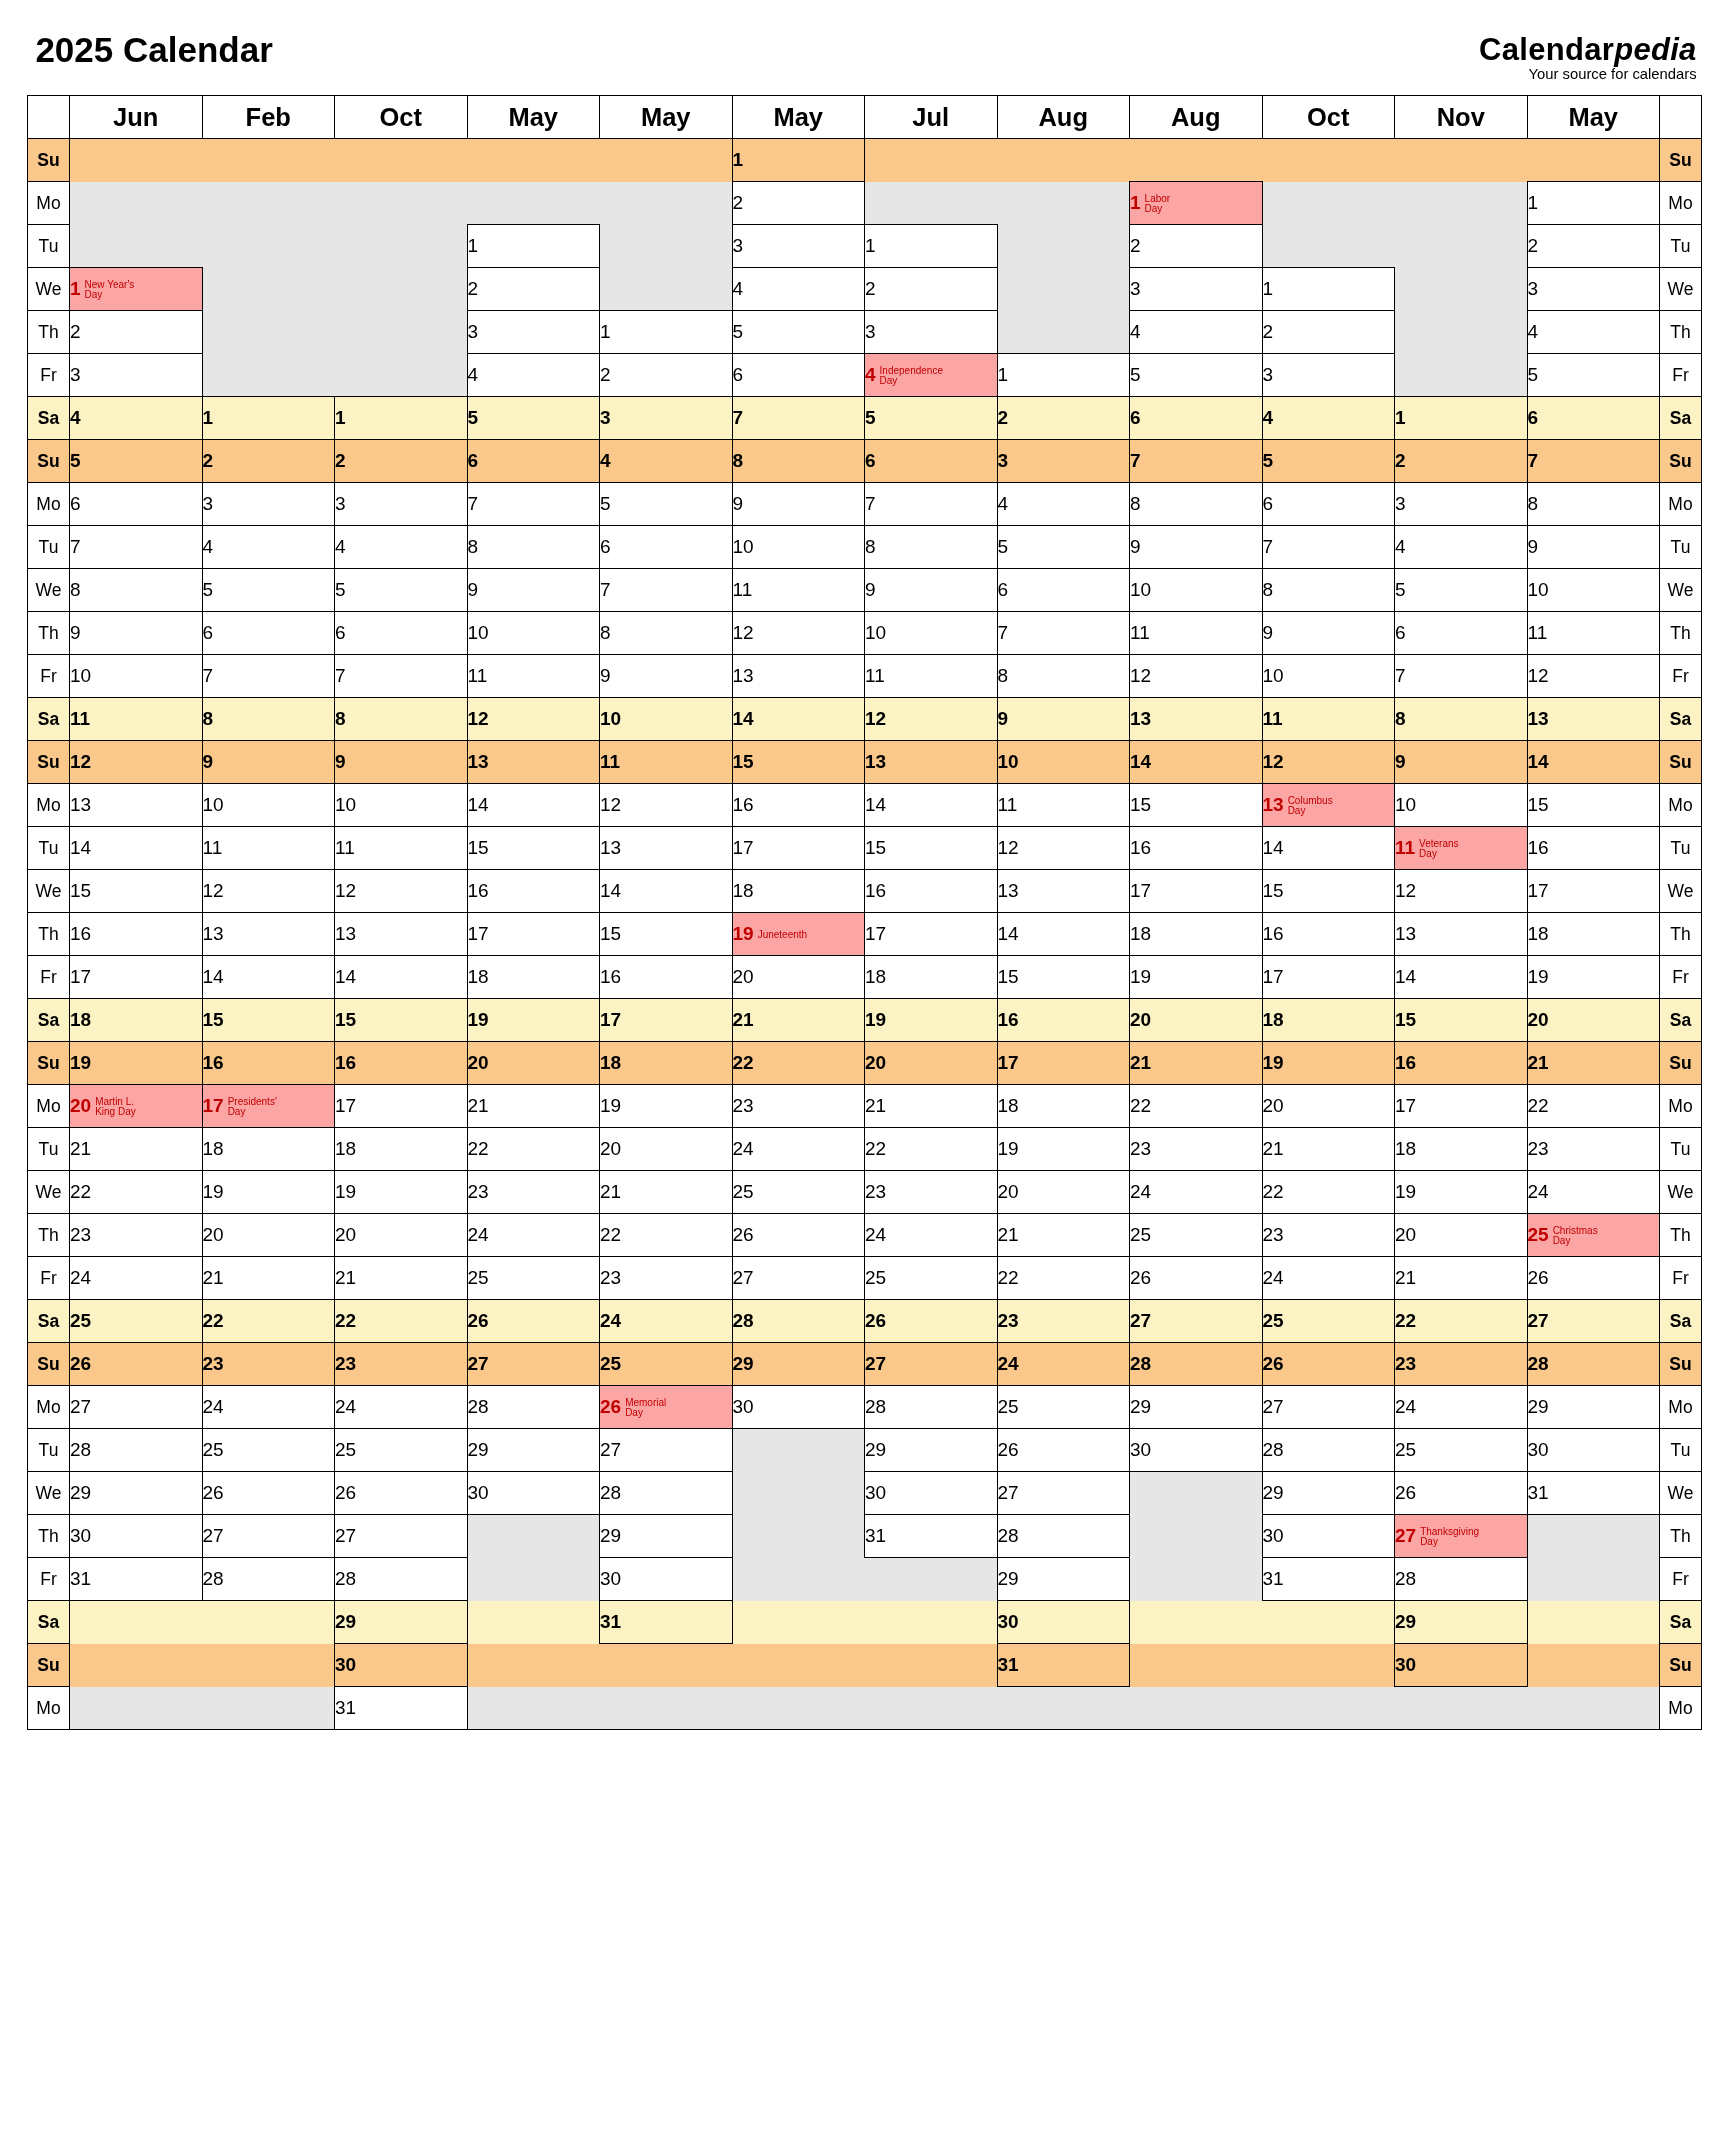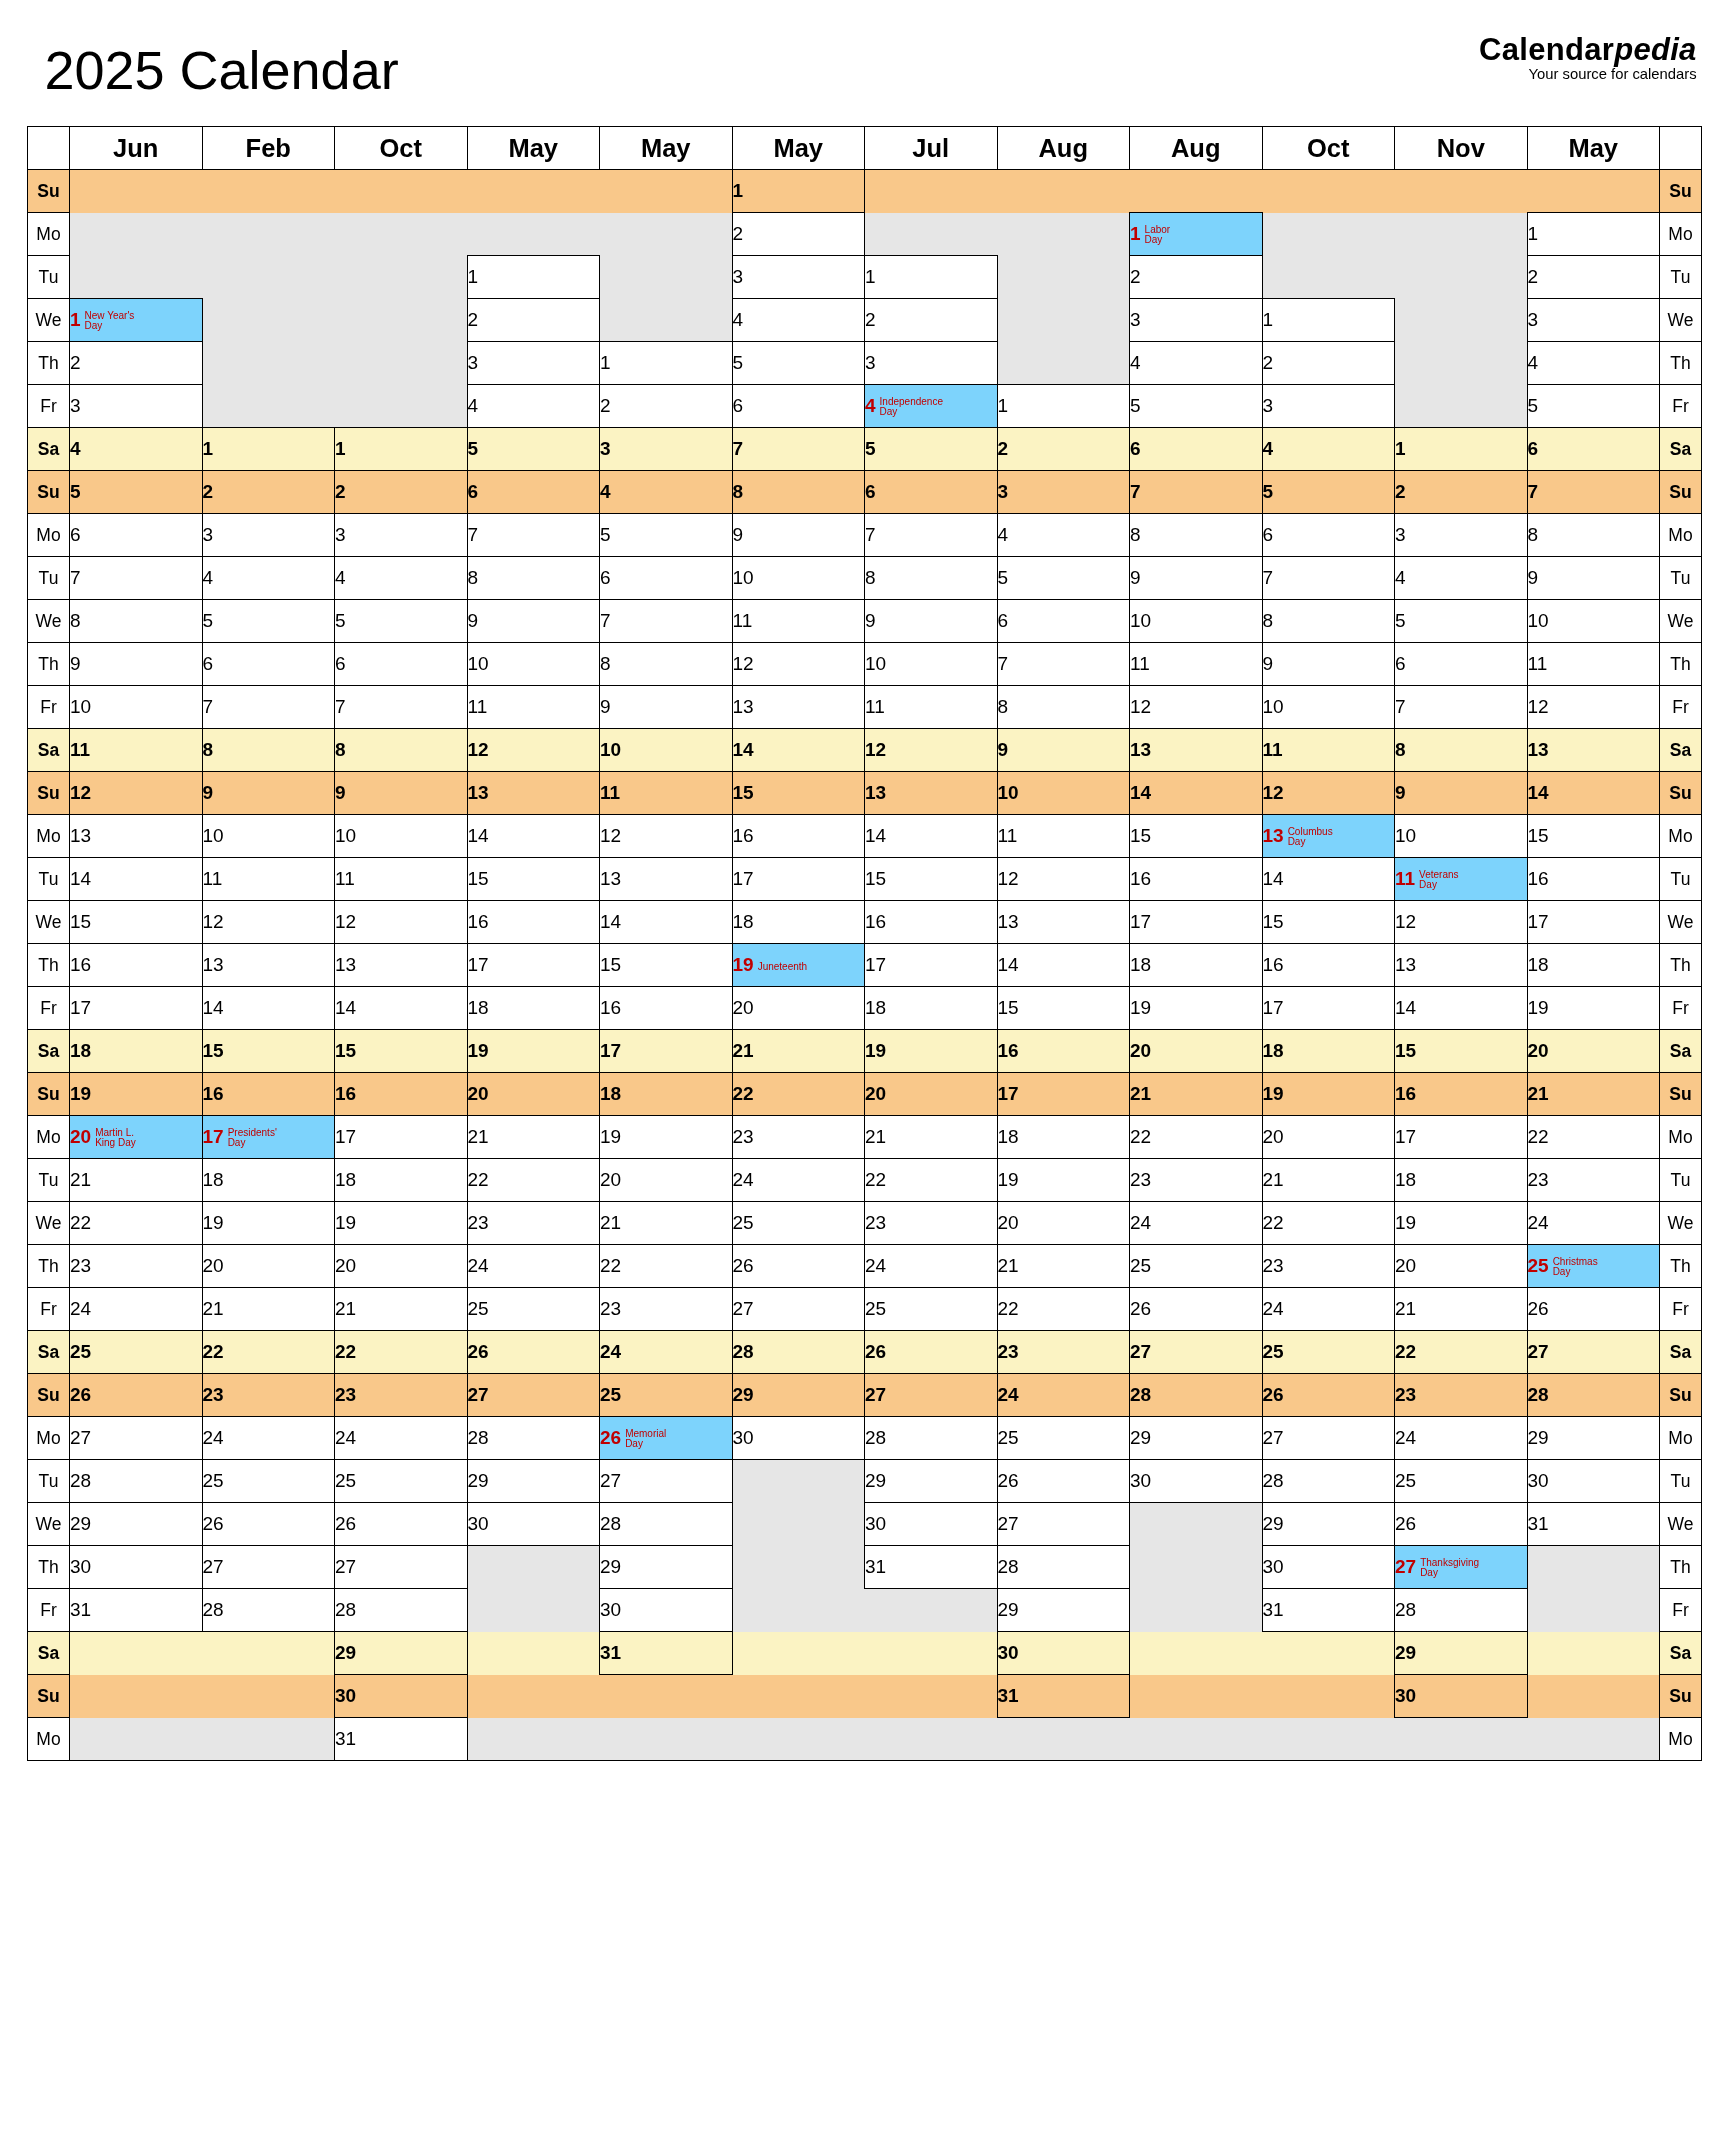--- a/index.html
+++ b/index.html
@@ -14,23 +14,23 @@
     margin: 0 auto;
   }
   .header {
     display: flex;
     justify-content: space-between;
     align-items: flex-start;
     margin-bottom: 13.4px;
     padding: 0 5.4px;
   }
   .title {
-    font-size: 54px;
-    font-weight: normal;
-    margin: 12px;
+    font-size: 35px;
+    font-weight: bold;
+    margin: 3px;
   }
   .brand {
     text-align: right;
     padding-top: 5.4px;
   }
   .brand-name {
     font-size: 31px;
     font-weight: bold;
     letter-spacing: 0.3px;
   }
@@ -84,21 +84,21 @@
     font-size: 10px;
     line-height: 1.05;
     color: #c00000;
     vertical-align: middle;
     padding-left: 4px;
     max-width: 74px;
   }
   .sat { background: #fbf3c3; font-weight: bold; }
   .sun { background: #f9c88a; font-weight: bold; }
   .hol {
-    background: #7dd3fc;
+    background: #fca5a5;
     margin-left: 15px;
   }
   .hol .day-num { color: #c00000; font-weight: bold; }
   .empty {
     background: #e6e6e6;
     border: 1.3px solid #000;
   }
   .no-border-r { border-right: none !important; }
   .no-border-l { border-left: none !important; }
   .footer {

